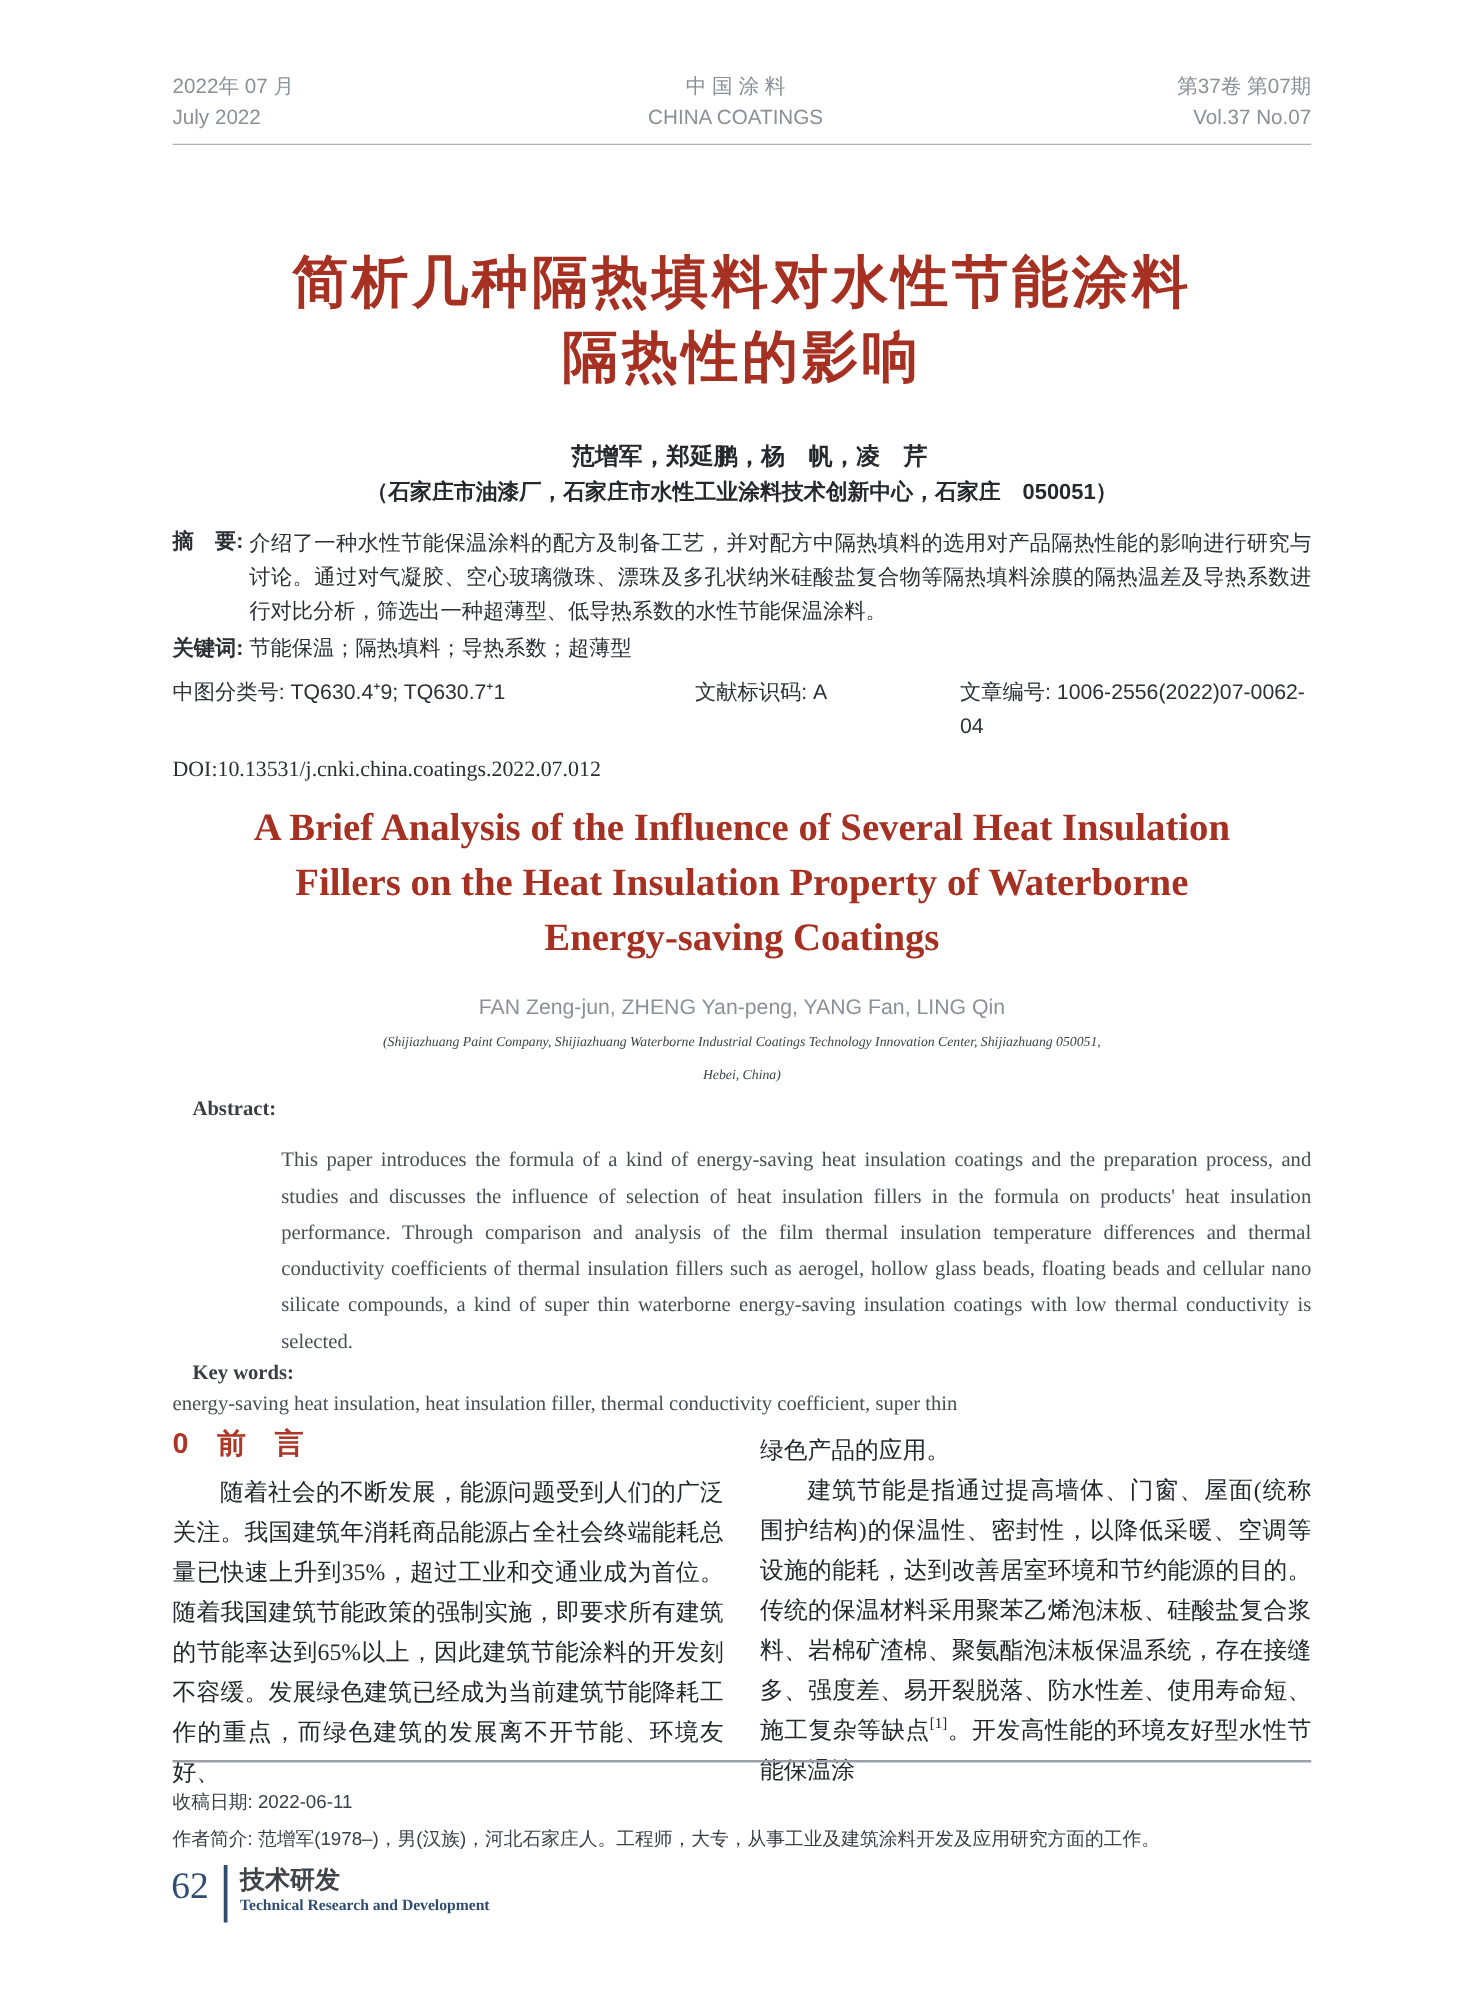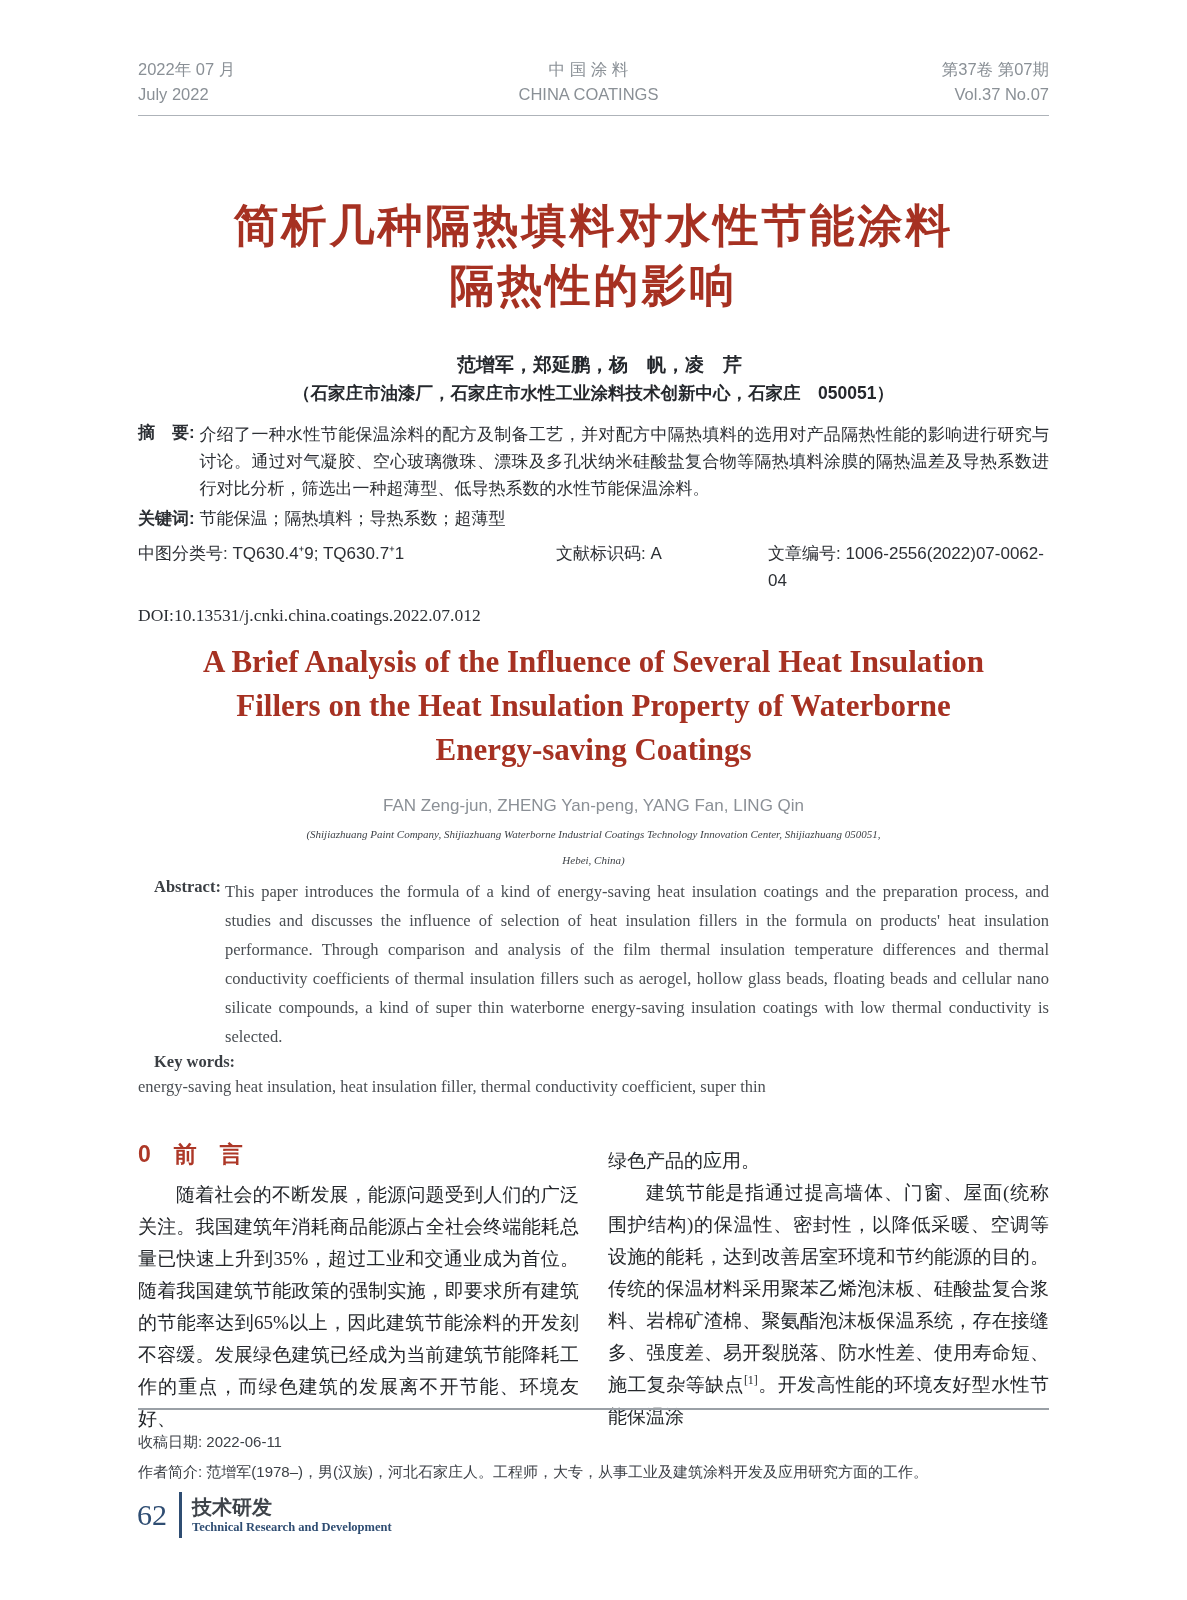--- a/index.html
+++ b/index.html
@@ -46,41 +46,41 @@
   .en-title { color:#a63122; font-family:"Liberation Serif", serif; font-weight:bold;
     font-size:31px; line-height:44px; }
   .en-authors { margin-top:24px; color:#8b9096; font-size:17px; }
   .en-affil { margin-top:5px; font-family:"Liberation Serif", serif; font-style:italic;
     font-size:11px; line-height:26px; color:#3e4247; }
 
   
   .en-abs { position:absolute; top:877px; left:132px; right:132px;
     font-family:"Liberation Serif", serif; font-size:16.5px; color:#4a4e53; }
   .en-abs .lbl { font-weight:bold; color:#3a3e43;margin-left:16px; }
-  .en-abs .abs-txt { flex:1; line-height:29px; text-align:justify; }
+  .en-abs .abs-txt { flex:1; line-height:29px; text-align:justify;margin-top:36px; }
   .en-abs .kw-row { margin-top:1px;flex-direction:column; }
   .en-abs .kw-txt { flex:1; line-height:29px; }
 
   
   .body-sec { position:absolute; top:1132px; left:132px; right:132px; display:flex; gap:29px; }
   .bcol { flex:1; font-family:"Liberation Serif", serif; font-size:19px; line-height:32px;
     text-align:justify; color:#24272b; }
   .sec-head { font-family:"Liberation Sans", sans-serif; color:#ad3727; font-weight:bold;
     font-size:23px; line-height:30px; margin:7px 0 10px 0; }
   .bcol p.indent { text-indent:2em; }
   .bcol-right { padding-top:13px; }
   .bcol sup { font-size:12px; line-height:0; vertical-align:super; }
 
   
   .footnote { position:absolute; top:1408px; left:132px; right:132px;
     border-top:2px solid #9aa0a6; padding-top:22px; font-size:15px; color:#3b3f45; line-height:20px; }
   .footnote .fn2 { margin-top:10px; }
 
   
-  .pfooter { position:absolute; top:1492px; left:131px; display:flex; align-items:center; }
+  .pfooter { position:absolute; top:1492px; left:131px; display:flex; align-items:flex-start; }
   .pfooter .pagenum { font-family:"Liberation Serif", serif; font-size:30px; color:#2f4d72; }
   .pfooter .vbar { width:3px; height:46px; background:#2f4d72; margin:0 10px 0 12px; }
   .pfooter .t-cn { font-size:20px; font-weight:bold; color:#3f444a; line-height:24px; }
   .pfooter .t-en { font-family:"Liberation Serif", serif; font-weight:bold; font-size:12.5px;
     color:#2f4d72; line-height:16px; }
 </style>
 </head>
 <body>
 
 <div class="page">

